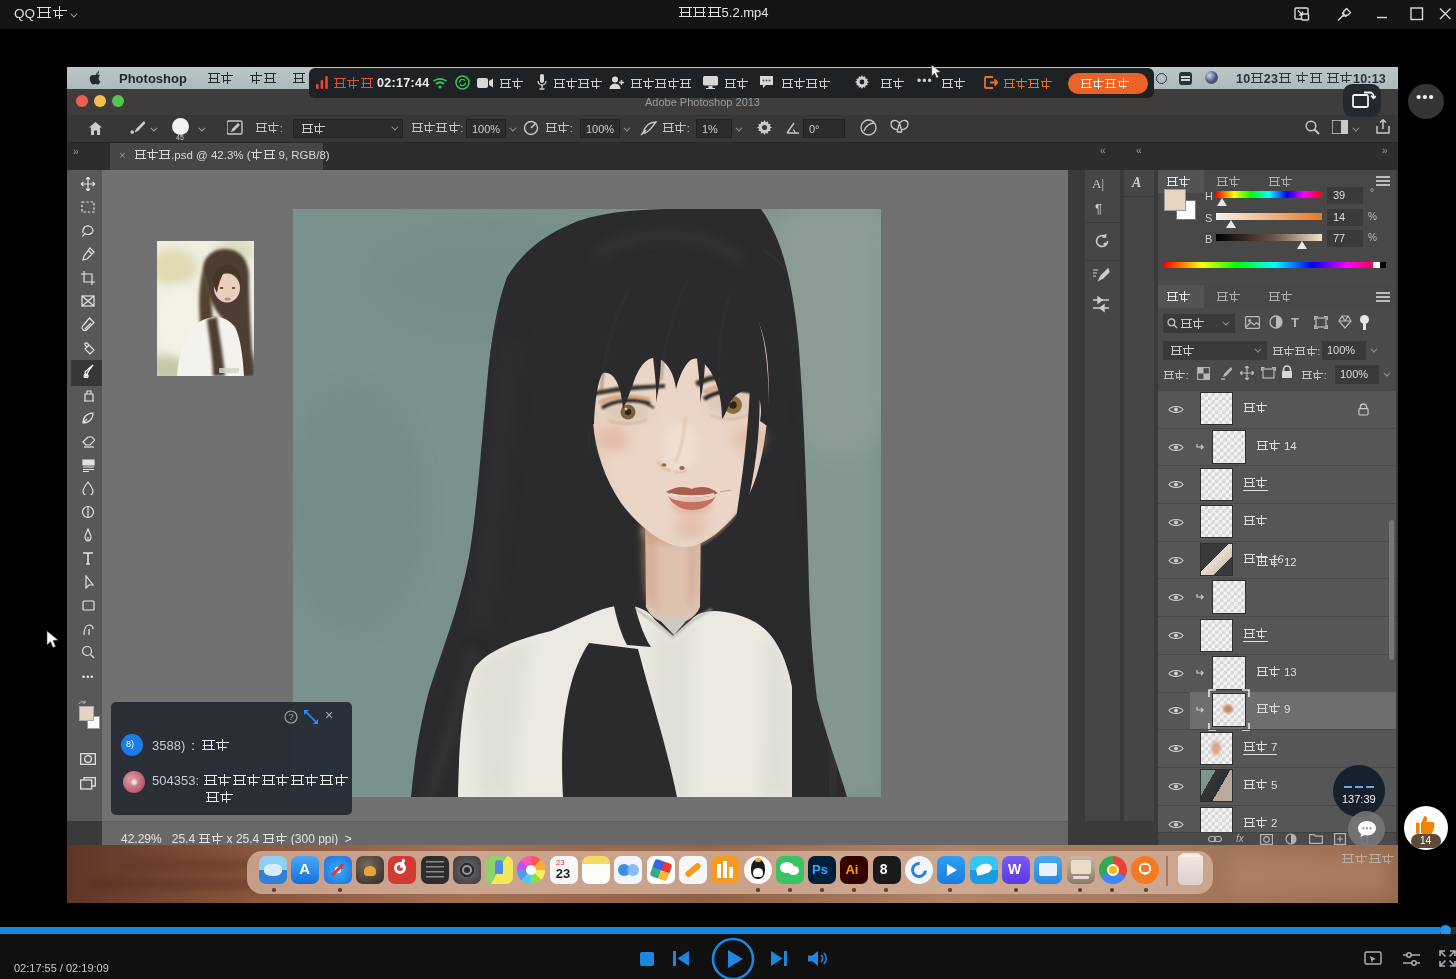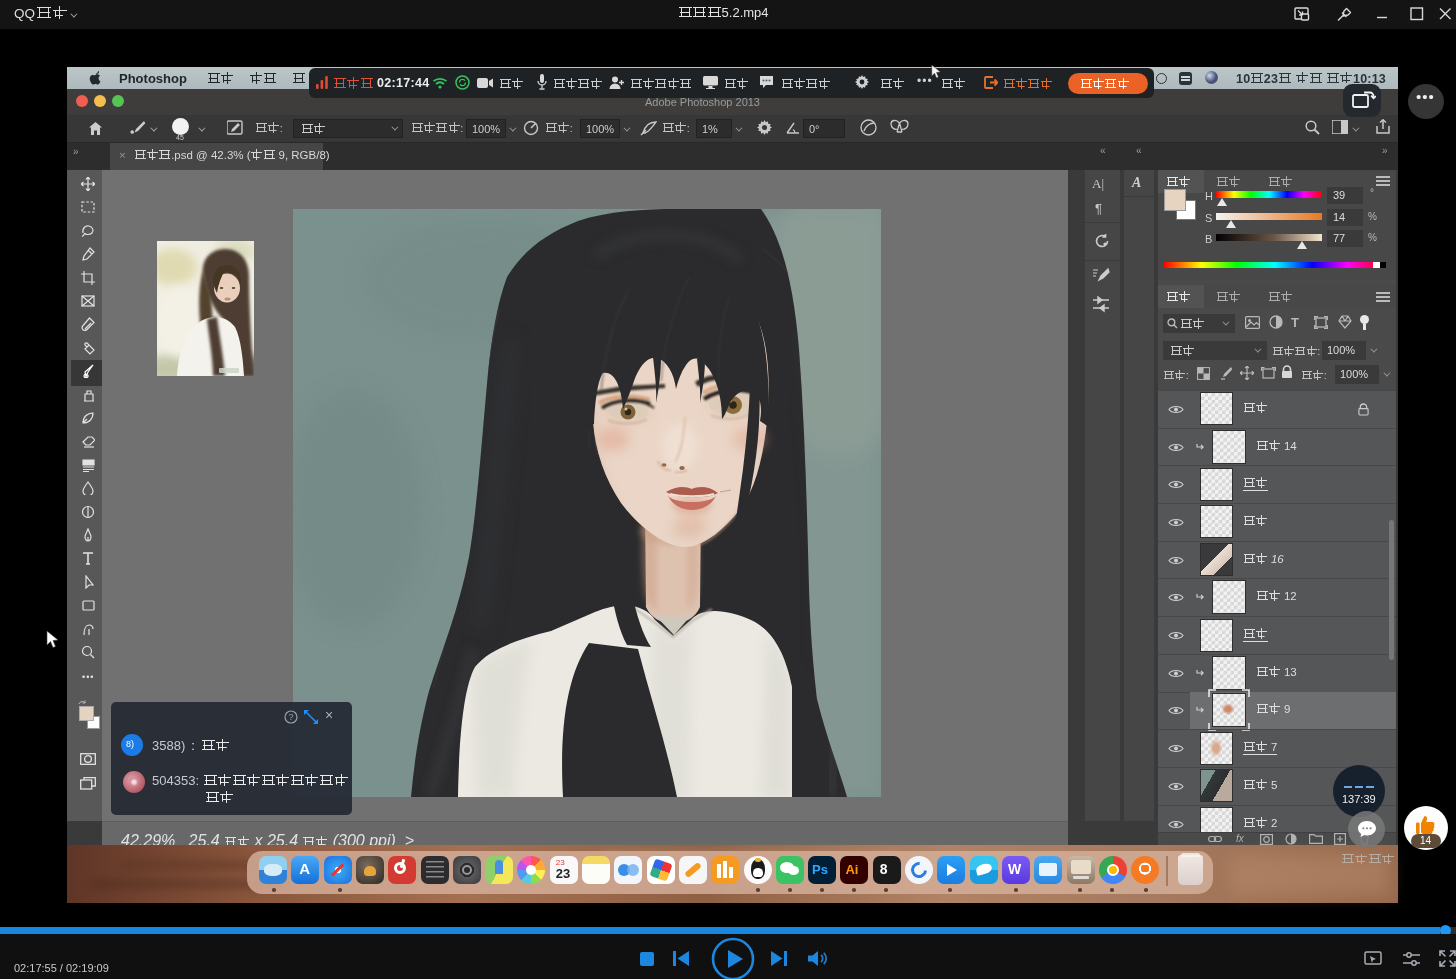--- a/index.html
+++ b/index.html
@@ -220,21 +220,21 @@
  <span style="position:absolute;left:9px;top:6px;color:#969696;">×</span>
  <span style="position:absolute;left:24px;top:6px;white-space:nowrap;"><span class="cj" style="width:11px;height:11px"></span><span class="cj2" style="width:11px;height:11px"></span><span class="cj" style="width:11px;height:11px"></span>.psd @ 42.3% (<span class="cj2" style="width:11px;height:11px"></span><span class="cj" style="width:11px;height:11px"></span> 9, RGB/8)</span>
 </div>
 <div class="abs" style="left:73px;top:146px;color:#9a9a9a;font-size:10px;">»</div>
 
 <div class="abs" style="left:67px;top:170px;width:1331px;height:675px;background:#3a3a3a;"></div>
 
 <div class="abs" style="left:102px;top:170px;width:966px;height:651px;background:#717171;"></div>
 
 <div class="abs" style="left:102px;top:821px;width:966px;height:24px;background:#686868;border-top:1px solid #5d5d5d;"></div>
-<div class="abs" style="left:121px;top:832px;color:#e2e2e2;font-size:16px;font-style:italic;">42.29%&nbsp;&nbsp;&nbsp;25.4 <span class="cj" style="width:11px;height:11px"></span><span class="cj2" style="width:11px;height:11px"></span> x 25.4 <span class="cj" style="width:11px;height:11px"></span><span class="cj2" style="width:11px;height:11px"></span> (300 ppi)&nbsp;&nbsp;&gt;</div>
+<div class="abs" style="left:121px;top:832px;color:#e2e2e2;font-size:12px;">42.29%&nbsp;&nbsp;&nbsp;25.4 <span class="cj" style="width:11px;height:11px"></span><span class="cj2" style="width:11px;height:11px"></span> x 25.4 <span class="cj" style="width:11px;height:11px"></span><span class="cj2" style="width:11px;height:11px"></span> (300 ppi)&nbsp;&nbsp;&gt;</div>
 
 <div class="abs" style="left:67px;top:170px;width:35px;height:651px;background:#585858;"></div>
 <svg class="abs" style="left:81px;top:177.0px" width="14" height="14" viewBox="0 0 14 14">
       <g stroke="#e2e2e2" stroke-width="1.2" fill="none">
         <path d="M7 0 V14 M0 7 H14 M7 0 L5 2.5 M7 0 L9 2.5 M7 14 L5 11.5 M7 14 L9 11.5 M0 7 L2.5 5 M0 7 L2.5 9 M14 7 L11.5 5 M14 7 L11.5 9"></path>
       </g>
     </svg>
 <svg class="abs" style="left:81px;top:200.4px" width="14" height="14" viewBox="0 0 14 14">
       <g stroke="#e2e2e2" stroke-width="1.2" fill="none">
         <rect x="1" y="2" width="12" height="10" stroke-dasharray="2.5 1.8"></rect>
@@ -691,21 +691,21 @@
 <div class="abs" style="left:1243px;top:553px;color:#dedede;font-size:11.5px;font-style:italic;"><span style=""><span class="cj" style="width:11px;height:11px;"></span><span class="cj2" style="width:11px;height:11px;"></span> 16</span></div>
 <div class="abs" style="left:1158px;top:578px;width:238px;height:1px;background:#47484a"></div>
 <svg class="abs" style="left:1168px;top:592px" width="16" height="11" viewBox="0 0 16 11">
       <path d="M1 5.5 C4 1.5 12 1.5 15 5.5 C12 9.5 4 9.5 1 5.5Z" stroke="#cfcfcf" fill="none" stroke-width="1.2"></path>
       <circle cx="8" cy="5.5" r="2" fill="#cfcfcf"></circle>
     </svg>
 <div class="abs" style="left:1196px;top:593px;color:#ccc;font-size:9px;"><svg width="8" height="8" viewBox="0 0 8 8">
         <path d="M1 1 V4 H7 M5 2 L7.2 4 L5 6" stroke="#ccc" stroke-width="1.2" fill="none"></path>
       </svg></div>
 <div class="abs" style="left:1212px;top:580px;width:34px;height:34px;background-image:linear-gradient(45deg,#d6d6d6 25%,transparent 25%,transparent 75%,#d6d6d6 75%),linear-gradient(45deg,#d6d6d6 25%,transparent 25%,transparent 75%,#d6d6d6 75%);background-size:7px 7px;background-position:0 0,3.5px 3.5px;background-color:#f2f2f2;border:1px solid #2e2e2e;"></div>
-<div class="abs" style="left:1256px;top:590px;color:#dedede;font-size:11.5px;"><span style=""><span class="cj" style="width:11px;height:11px;"></span><span class="cj2" style="width:11px;height:11px;"></span> 12</span></div>
+<div class="abs" style="left:1256px;top:556px;color:#dedede;font-size:11.5px;"><span style=""><span class="cj" style="width:11px;height:11px;"></span><span class="cj2" style="width:11px;height:11px;"></span> 12</span></div>
 <div class="abs" style="left:1158px;top:616px;width:238px;height:1px;background:#47484a"></div>
 <svg class="abs" style="left:1168px;top:630px" width="16" height="11" viewBox="0 0 16 11">
       <path d="M1 5.5 C4 1.5 12 1.5 15 5.5 C12 9.5 4 9.5 1 5.5Z" stroke="#cfcfcf" fill="none" stroke-width="1.2"></path>
       <circle cx="8" cy="5.5" r="2" fill="#cfcfcf"></circle>
     </svg>
 <div class="abs" style="left:1200px;top:619px;width:33px;height:33px;background-image:linear-gradient(45deg,#d6d6d6 25%,transparent 25%,transparent 75%,#d6d6d6 75%),linear-gradient(45deg,#d6d6d6 25%,transparent 25%,transparent 75%,#d6d6d6 75%);background-size:7px 7px;background-position:0 0,3.5px 3.5px;background-color:#f2f2f2;border:1px solid #2e2e2e;"></div>
 <div class="abs" style="left:1243px;top:628px;color:#dedede;font-size:11.5px;"><span style="border-bottom:1px solid #ddd;padding-bottom:1px;"><span class="cj" style="width:11px;height:11px;"></span><span class="cj2" style="width:11px;height:11px;"></span></span></div>
 <div class="abs" style="left:1158px;top:654px;width:238px;height:1px;background:#47484a"></div>
 <svg class="abs" style="left:1168px;top:668px" width="16" height="11" viewBox="0 0 16 11">
       <path d="M1 5.5 C4 1.5 12 1.5 15 5.5 C12 9.5 4 9.5 1 5.5Z" stroke="#cfcfcf" fill="none" stroke-width="1.2"></path>

